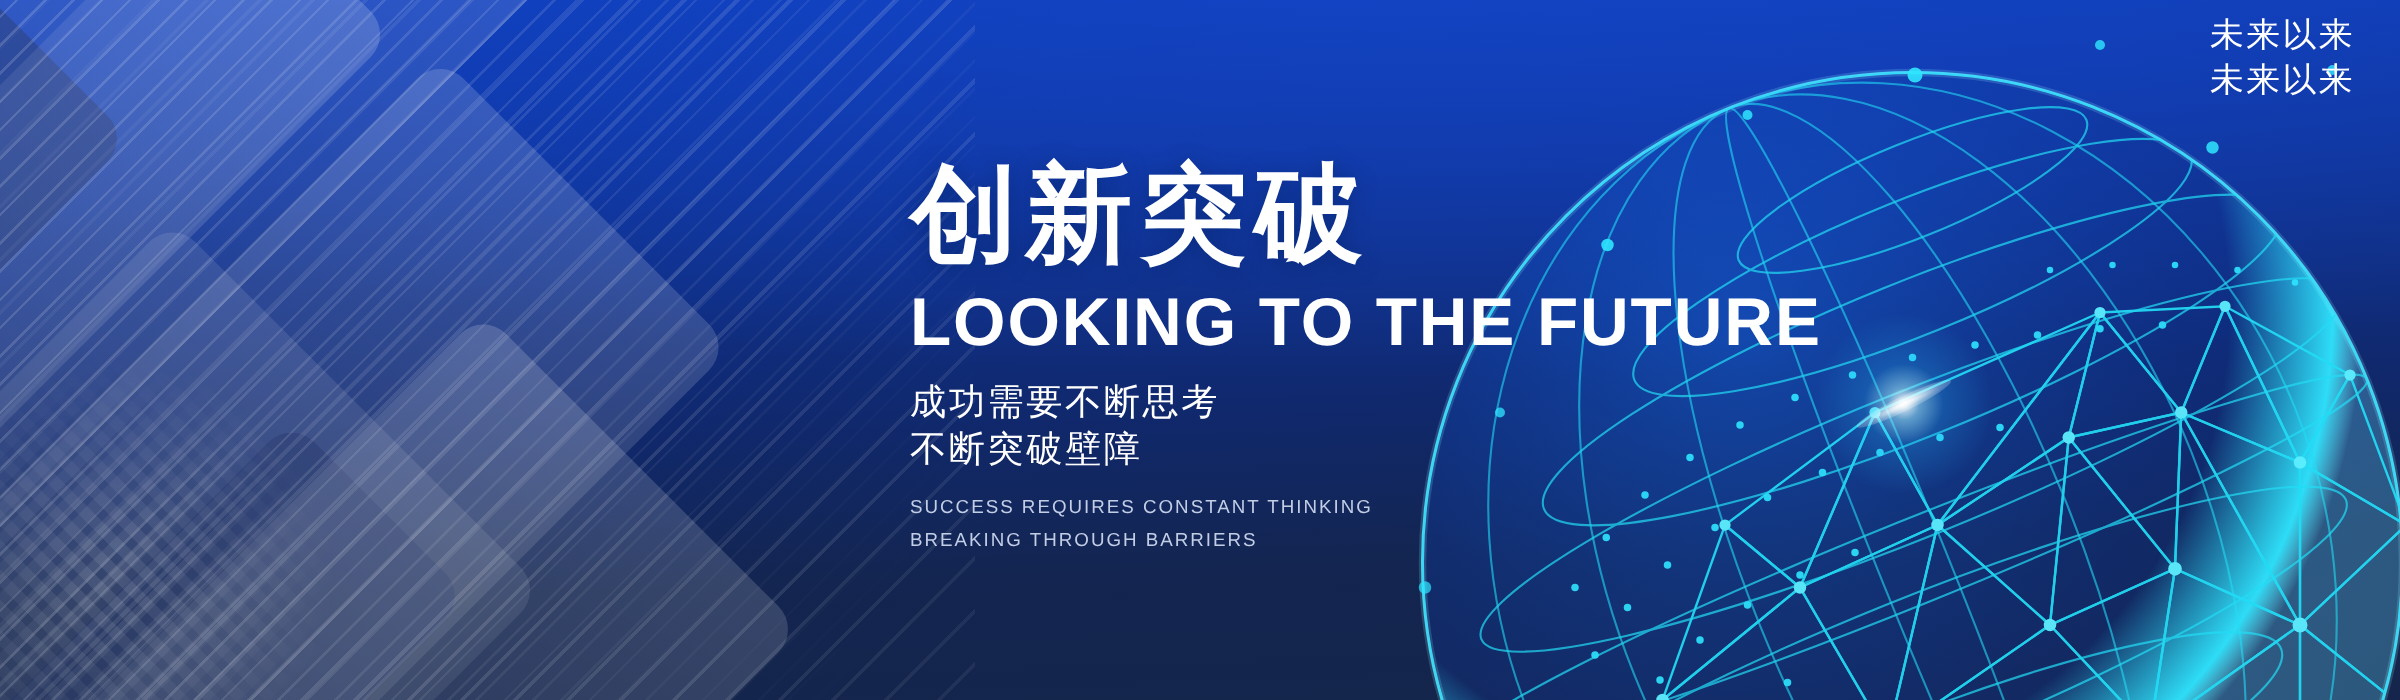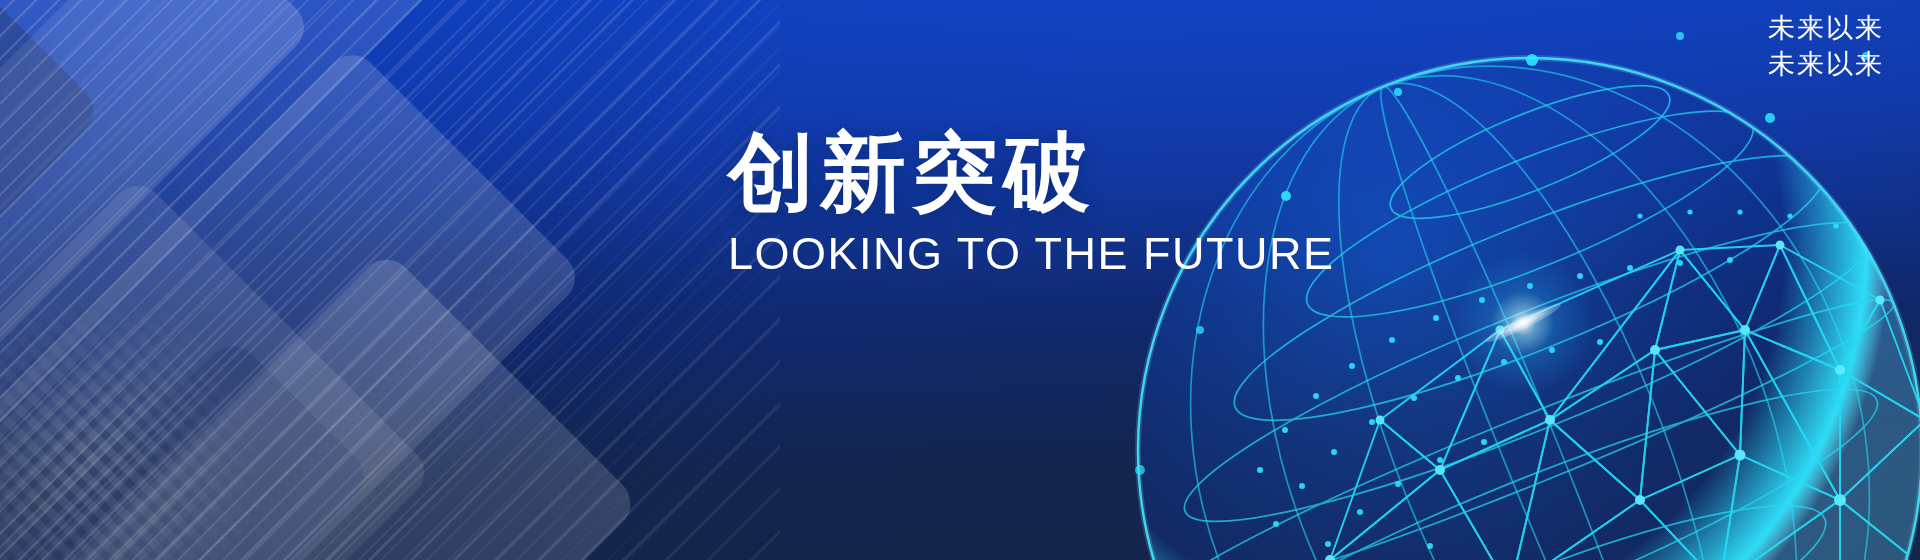--- a/index.html
+++ b/index.html
@@ -92,22 +92,22 @@
   }
 
   
   .copy{position:absolute;left:728px;top:128px;width:760px;}
   .title-cn{
     font-size:86px;font-weight:700;color:#fff;line-height:1.04;
     letter-spacing:6px;margin:0;white-space:nowrap;
     text-shadow:0 2px 18px rgba(0,30,90,.45);
   }
   .title-en{
-    font-size:45px;color:#fff;line-height:1.1;margin:12px 0 0 0;
-    letter-spacing:1.5px;font-weight:400;white-space:nowrap;
+    font-size:54px;color:#fff;line-height:1.1;margin:12px 0 0 0;
+    letter-spacing:1.5px;font-weight:700;white-space:nowrap;
   }
   .sub-cn{
     font-size:29px;color:#fff;line-height:1.32;margin:14px 0 0 0;
     letter-spacing:2px;font-weight:400;
   }
   .sub-cn span{display:block;}
   .sub-en{
     font-size:15px;color:#c2cde6;line-height:1.75;margin:14px 0 0 0;
     letter-spacing:1.6px;font-weight:400;
   }
@@ -314,15 +314,23 @@
   <div class="globe-flare"></div>
 
   <div class="corner-cn">
     <span>未来以来</span>
     <span>未来以来</span>
   </div>
 
   <div class="copy">
     <h1 class="title-cn">创新突破</h1>
     <div class="title-en">LOOKING TO THE FUTURE</div>
+    <div class="sub-cn">
+      <span>成功需要不断思考</span>
+      <span>不断突破壁障</span>
+    </div>
+    <div class="sub-en">
+      <span>SUCCESS REQUIRES CONSTANT THINKING</span>
+      <span>BREAKING THROUGH BARRIERS</span>
+    </div>
   </div>
 
 </div>
 
 </body></html>

